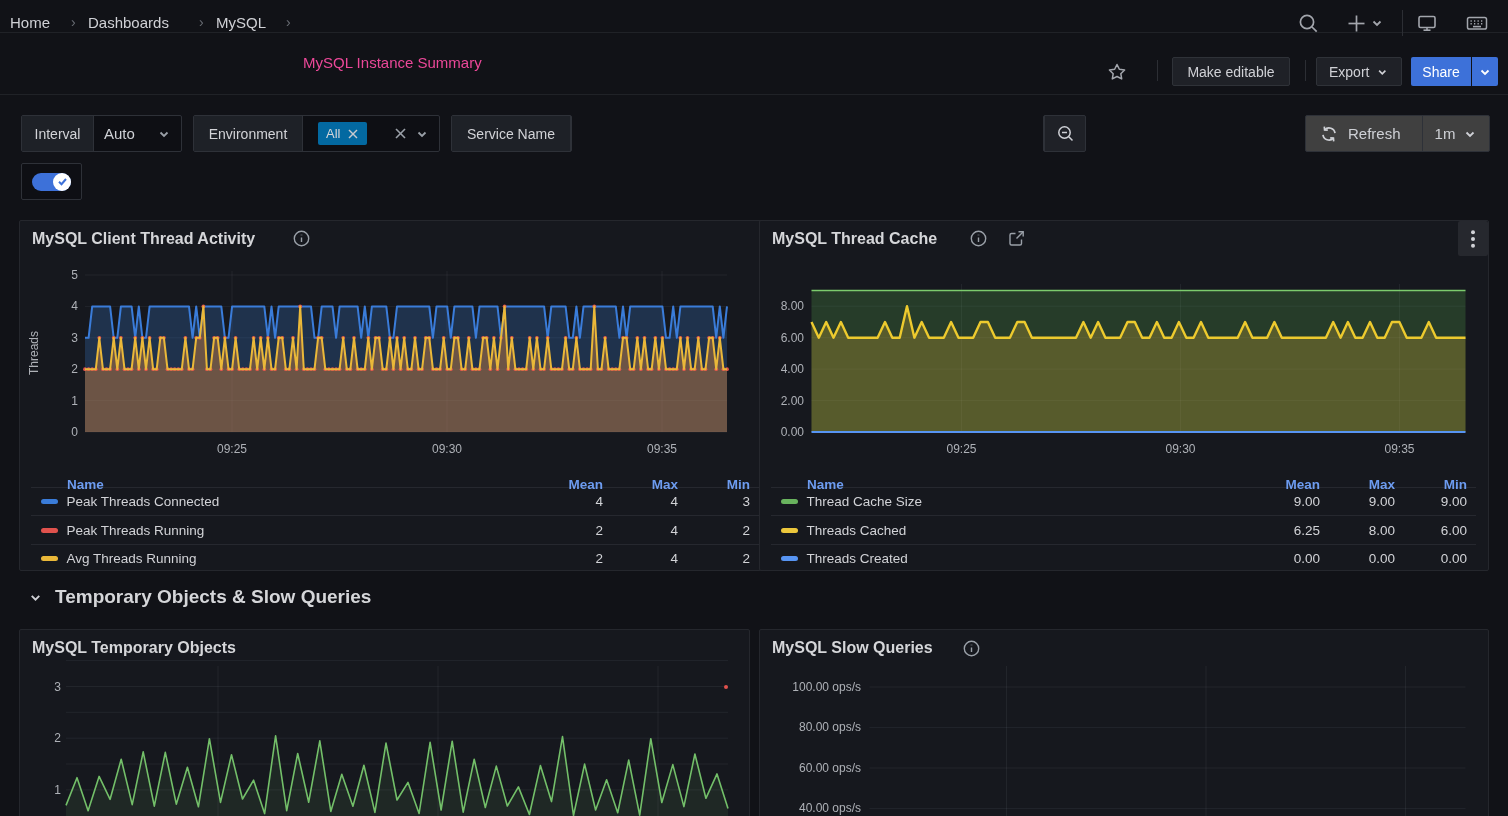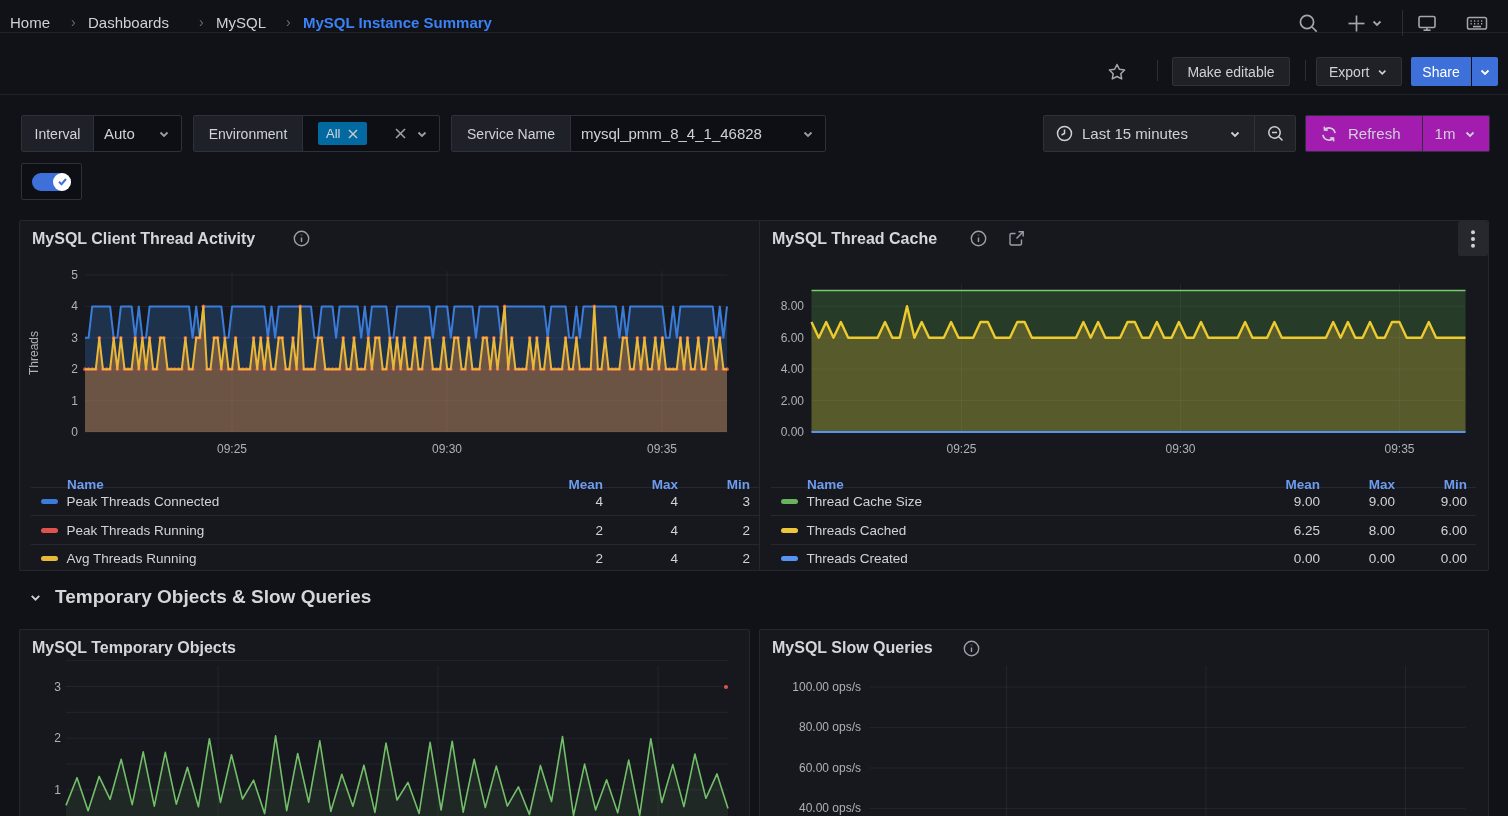--- a/index.html
+++ b/index.html
@@ -1,18 +1,18 @@
 <!DOCTYPE html>
 <html><head><meta charset="utf-8"><style>
 * { margin:0; padding:0; box-sizing:border-box; }
 html,body { width:1508px; height:816px; background:#111217; font-family:"Liberation Sans",sans-serif; overflow:hidden; position:relative; color:#d5d6d9; }
 .abs { position:absolute; }
 .nav { position:absolute; left:0; top:0; width:1508px; height:33px; border-bottom:1px solid #202227; }
 .crumb { position:absolute; top:14px; font-size:15px; font-weight:500; color:#d0d1d6; white-space:nowrap; }
-.crumb.dim { color:#3b82f6; font-weight:700; }
+.crumb.dim { color:#ec4899; font-weight:400;margin-top:40px; }
 .csep { position:absolute; top:14px; color:#686c73; font-size:14px; }
 .toolbar { position:absolute; left:0; top:46px; width:1508px; height:49px; border-bottom:1px solid #202227; }
 .vdiv { position:absolute; width:1px; background:#2c2e34; }
 .btn { position:absolute; height:29px; top:11px; background:#1f2127; border:1px solid #2f3238; border-radius:2px; color:#d0d1d6; font-size:14px; font-weight:500; display:flex; align-items:center; justify-content:center; gap:7px; padding:0 12px; }
 .btn.blue { background:#3d71d9; border:none; color:#fff; }
 .widget { position:absolute; top:115px; height:37px; display:flex; border:1px solid #2e3138; border-radius:2px; background:#0e0f14; }
 .wlabel { background:#1e2127; color:#d2d3d7; font-size:14px; font-weight:500; display:flex; align-items:center; padding:0 11px; border-right:1px solid #2e3138; }
 .wval { display:flex; align-items:center; color:#cfd1d6; font-size:15px; gap:8px; padding:0 10px; }
 .chip { background:#0369a1; border-radius:2px; height:23px; display:flex; align-items:center; gap:7px; padding:0 8px; font-size:13px; color:#d5d6d9; }
 .panel { position:absolute; background:#16181e; border:1px solid #25272d; border-radius:2px; overflow:hidden; }
@@ -106,45 +106,32 @@
           <line x1="12" y1="3" x2="3" y2="12"></line>
         </svg>
         <svg width="14" height="14" viewBox="0 0 14 14" fill="none" stroke="#9aa0a8" stroke-width="1.8">
           <polyline points="3.5,5.5 7,9 10.5,5.5"></polyline>
         </svg>
       </span>
     </div>
 </div>
 <div class="widget" style="left:451px">
   <div class="wlabel" style="min-width:119px;justify-content:center">Service Name</div>
-  <div class="wval" style="width:254px;justify-content:space-between">mysql_pmm_8_4_1_46828 <svg width="14" height="14" viewBox="0 0 14 14" fill="none" stroke="#9aa0a8" stroke-width="1.8">
-        <polyline points="3.5,5.5 7,9 10.5,5.5"></polyline>
-      </svg></div>
 </div>
 <div class="widget" style="left:1043px;background:#1f2127">
-  <div class="wval" style="width:210px;gap:9px;padding:0 12px">
-      <svg width="17" height="17" viewBox="0 0 17 17" fill="none" stroke="#cfd1d6" stroke-width="1.5">
-        <circle cx="8.5" cy="8.5" r="7"></circle>
-        <polyline points="8.5,4.5 8.5,8.5 5.5,10"></polyline>
-      </svg>
-      <span style="font-weight:500;font-size:15px;flex:1">Last 15 minutes</span>
-      <svg width="14" height="14" viewBox="0 0 14 14" fill="none" stroke="#cfd1d6" stroke-width="1.8">
-        <polyline points="3.5,5.5 7,9 10.5,5.5"></polyline>
-      </svg>
-    </div>
   <div style="width:1px;background:#2e3138"></div>
   <div class="wval" style="width:40px;justify-content:center;padding:0">
       <svg width="19" height="19" viewBox="0 0 19 19" fill="none" stroke="#cfd1d6" stroke-width="1.5">
         <circle cx="8.5" cy="8.5" r="5.7"></circle>
         <line x1="12.8" y1="12.8" x2="16.5" y2="16.5"></line>
         <line x1="6" y1="8.5" x2="11" y2="8.5"></line>
       </svg>
     </div>
 </div>
-<div class="widget" style="left:1305px;background:#a21caf">
+<div class="widget" style="left:1305px;background:#404040">
   <div class="wval" style="width:116px;gap:10px;padding:0 14px">
       <svg width="18" height="18" viewBox="0 0 18 18" fill="none" stroke="#cfd1d6" stroke-width="1.7">
         <path d="M15 8.2 A6 6 0 0 0 4.6 4.9"></path>
         <polyline points="4.3,1.7 4.6,4.9 7.8,5.2"></polyline>
         <path d="M3 9.8 A6 6 0 0 0 13.4 13.1"></path>
         <polyline points="13.7,16.3 13.4,13.1 10.2,12.8"></polyline>
       </svg>
       <span style="font-weight:500;font-size:15px">Refresh</span>
     </div>
   <div style="width:1px;background:#2e3138"></div>

